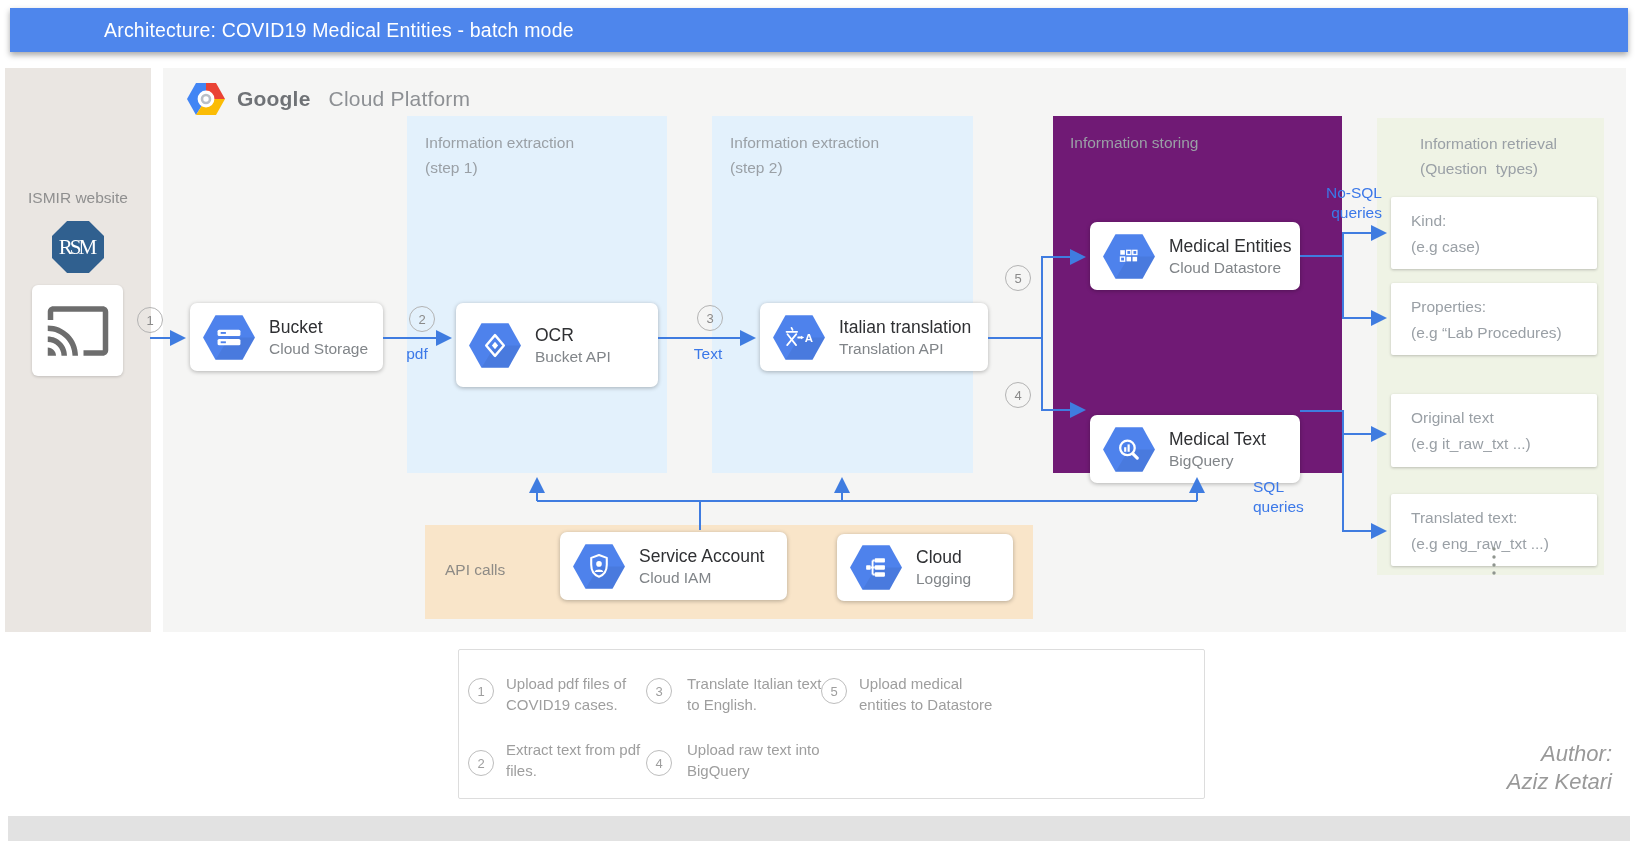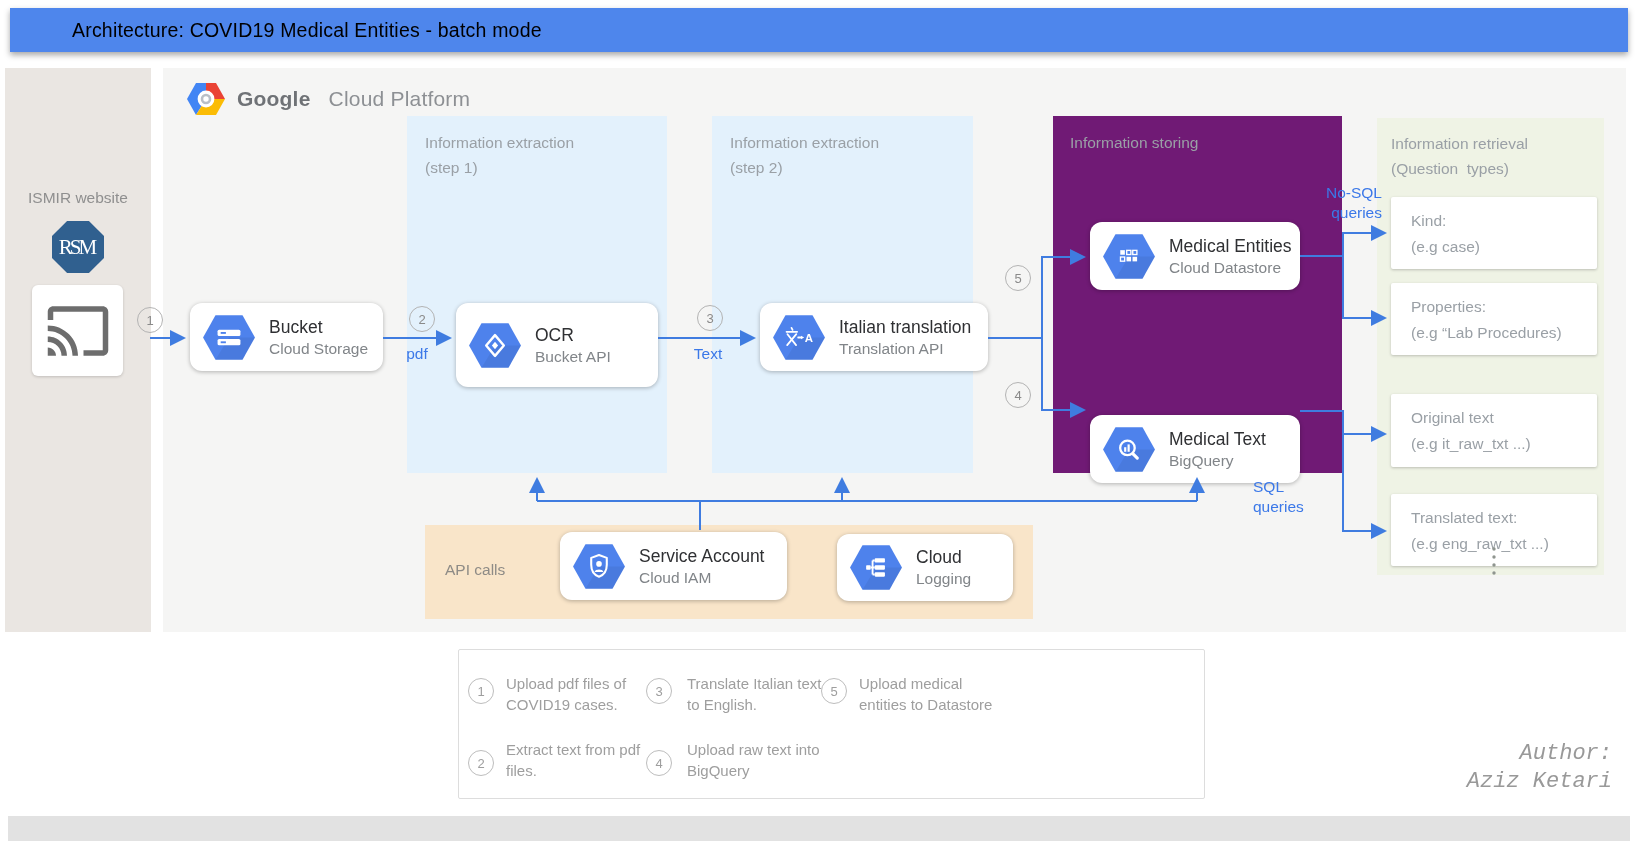--- a/index.html
+++ b/index.html
@@ -2,29 +2,29 @@
 <html><head>
 <meta charset="utf-8">
 <style>
   html,body{margin:0;padding:0;background:#fff;}
   #canvas{position:relative;width:1636px;height:850px;background:#ffffff;overflow:hidden;
           font-family:"Liberation Sans",sans-serif;}
   .abs{position:absolute;}
   
   #banner{left:10px;top:8px;width:1618px;height:44px;background:#4e86ec;
           box-shadow:0 3px 6px rgba(0,0,0,.35);display:flex;align-items:center;}
-  #banner .t{color:#000000;font-size:19.5px;padding-left:62px;letter-spacing:.2px;}
+  #banner .t{color:#ffffff;font-size:19.5px;padding-left:94px;letter-spacing:.2px;}
   
   #sidebar{left:5px;top:68px;width:146px;height:564px;background:#eae6e2;}
   #mainpanel{left:163px;top:68px;width:1463px;height:564px;background:#f5f5f4;}
   .zone{position:absolute;}
   .zone-label{color:#9aa0a6;font-size:15.5px;line-height:25px;}
   .prewrap{white-space:pre-wrap;}
   
-  .card{position:absolute;background:#fff;border-radius:12px;
+  .card{position:absolute;background:#fff;border-radius:7px;
         box-shadow:0 1px 4px rgba(0,0,0,.28);}
   .node{display:flex;align-items:center;padding-left:12px;box-sizing:border-box;}
   .hex{width:54px;height:47px;flex:0 0 auto;}
   .nodetext{margin-left:13px;}
   .ntitle{font-size:17.5px;color:#2f3033;line-height:22px;}
   .nsub{font-size:15.5px;color:#818589;line-height:21px;}
   
   .qcard{position:absolute;left:1391px;width:206px;background:#fff;border-radius:2px;
          box-shadow:0 1px 3px rgba(0,0,0,.22);box-sizing:border-box;padding:11px 0 0 20px;}
   .qcard .l{color:#9aa0a6;font-size:15.5px;line-height:26px;}
@@ -49,21 +49,21 @@
             box-shadow:0 1px 3px rgba(0,0,0,.18);display:flex;align-items:center;justify-content:center;}
   
   #legend{left:458px;top:649px;width:745px;height:148px;background:#fff;
           border:1px solid #ddd;border-radius:2px;}
   .lg-badge{position:absolute;width:26px;height:26px;border:1.5px solid #bdbdbd;border-radius:50%;
             box-sizing:border-box;display:flex;align-items:center;justify-content:center;
             color:#9e9e9e;font-size:13px;}
   .lg-text{position:absolute;color:#9e9e9e;font-size:15px;line-height:21px;width:160px;}
   
   #author{right:24px;top:740px;text-align:right;font-style:italic;color:#999;
-          font-size:22px;line-height:28px;font-family:Liberation Mono, monospace;}
+          font-size:22px;line-height:28px;}
   #bottombar{left:8px;top:816px;width:1622px;height:25px;background:#e2e2e2;}
   svg{display:block;}
   #edges{position:absolute;left:0;top:0;pointer-events:none;z-index:5;}
   .z1{z-index:1}.z2{z-index:2}.z3{z-index:3}
 </style>
 </head>
 <body>
 
 <div id="canvas">
 
@@ -85,21 +85,21 @@
       <div>Information extraction</div>
       <div>(step 2)</div>
     </div>
   </div>
   <div class="zone z2" style="left:1053px;top:116px;width:289px;height:357px;background:#701a75;">
     <div class="zone-label" style="padding:14px 0 0 17px;">
       <div>Information storing</div>
     </div>
   </div>
   <div class="zone z2" style="left:1377px;top:118px;width:227px;height:457px;background:#eff3e5;">
-    <div class="zone-label" style="padding:13px 4px 0 14px;">
+    <div class="zone-label" style="padding:13px 4px 0 14px;margin-left:29px;">
       <div>Information retrieval</div>
       <div class="prewrap">(Question  types)</div>
     </div>
   </div>
   <div class="zone z2" style="left:425px;top:525px;width:608px;height:94px;background:#f9e5c9;">
     <div class="zone-label" style="padding:32px 0 0 20px;color:#8e8b86;">API calls</div>
   </div>
 
   <div class="abs z2" id="gcplogo">
     <svg width="40" height="34" viewBox="0 0 40 34">

